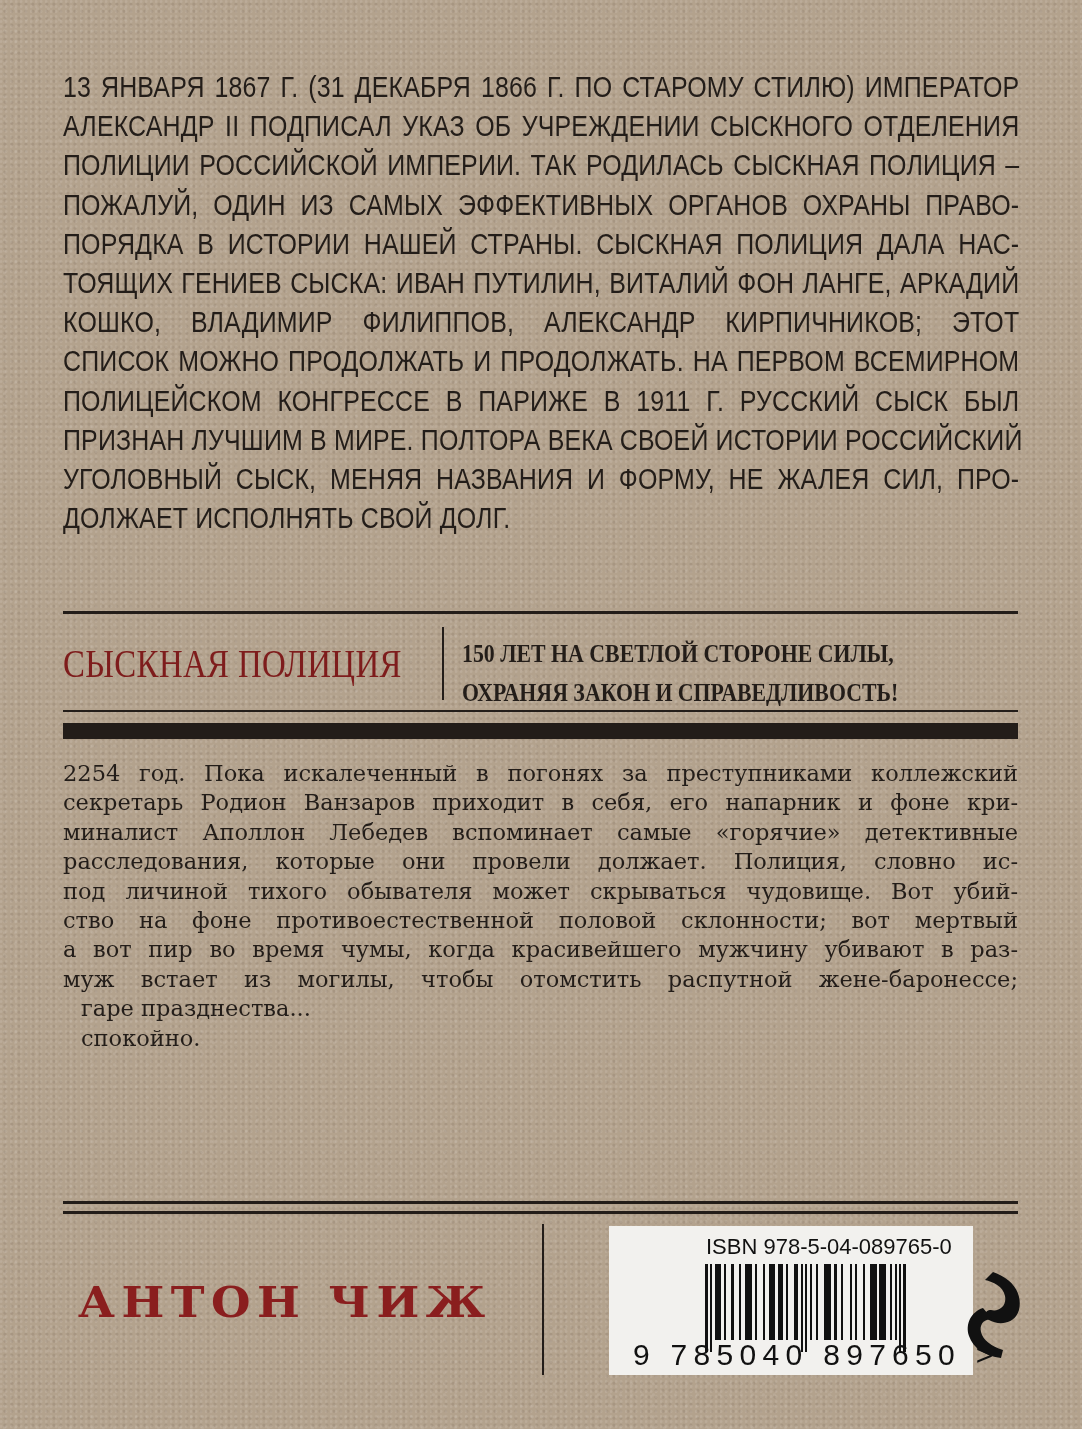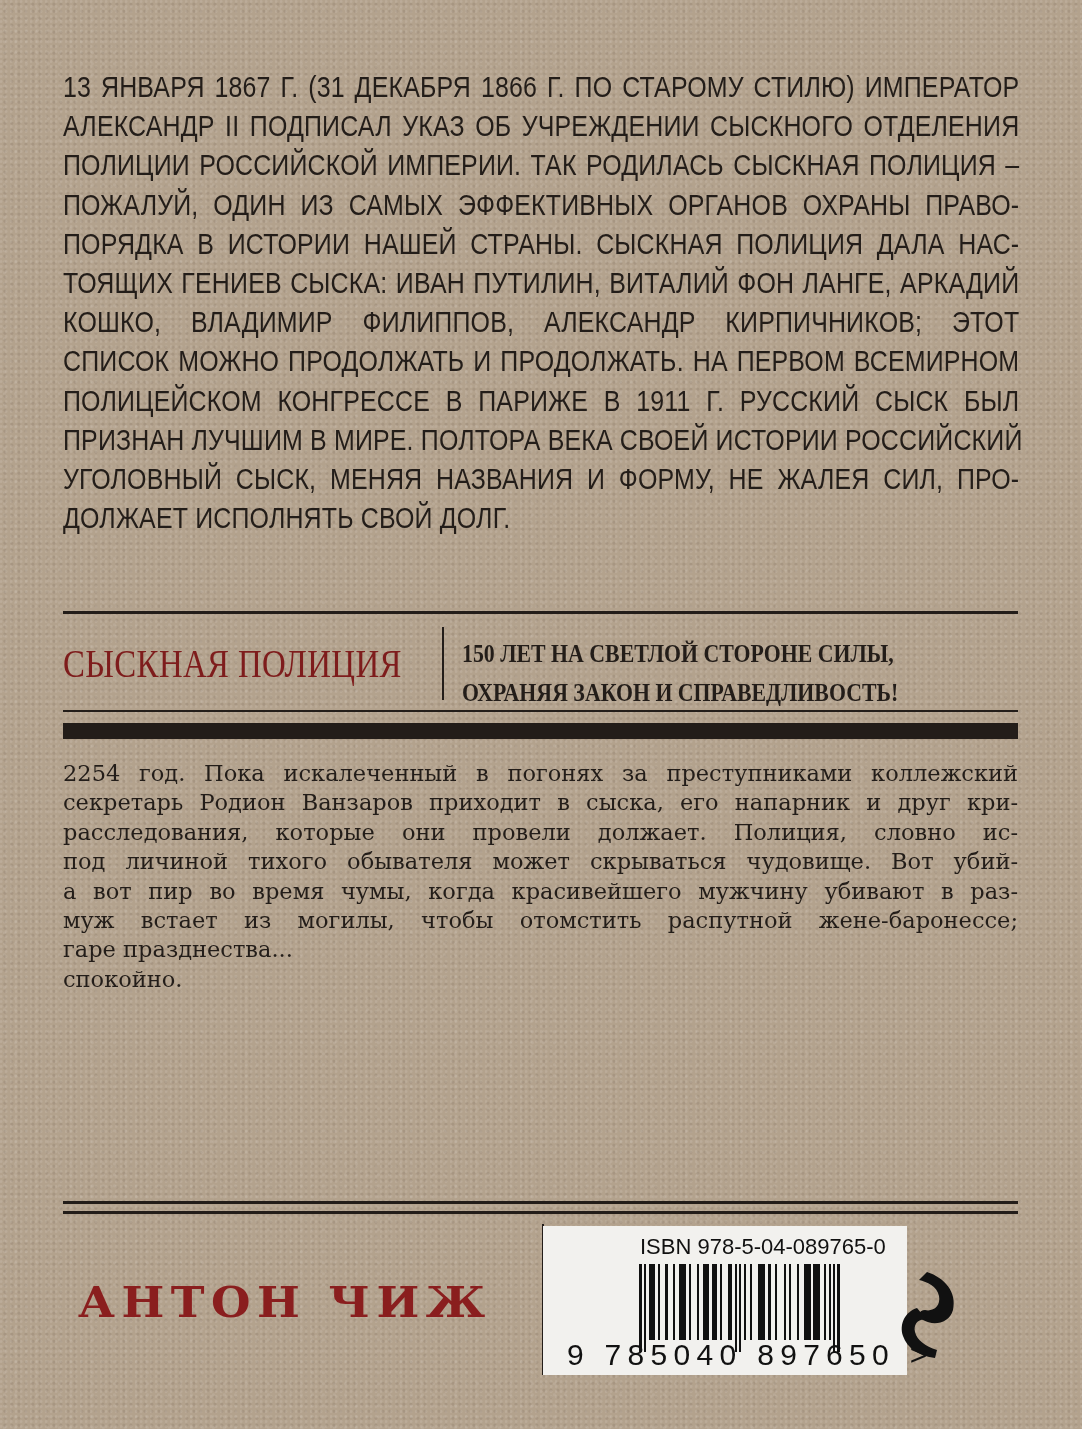--- a/index.html
+++ b/index.html
@@ -36,29 +36,29 @@
     font-family: "Liberation Serif", serif; font-weight: bold; font-size: 26px; line-height: 39px;
     color: #231d19; text-transform: uppercase; white-space: nowrap;
     transform: scaleX(0.84); transform-origin: left top;
   }
   .blurb {
     left: 63px; top: 759px; width: 955px;
     font-family: "DejaVu Serif", serif; font-size: 22.5px; line-height: 29.4px;
     color: #231d19;
   }
   .blurb .ln { display: block; white-space: nowrap; text-align: justify; text-align-last: justify; }
-  .blurb .ln.last { text-align-last: left; }
+  .blurb .ln.last { text-align-last: left; margin-left: 18px; }
   .author {
     left: 78px; top: 1278px;
     font-family: "DejaVu Serif", serif; font-weight: bold; font-size: 42px; line-height: 50px;
     color: #8a1e1e; letter-spacing: 6px; white-space: nowrap;
     transform: scaleX(1.08); transform-origin: left top;
   }
   .isbn-box {
-    left: 543px; top: 1226px; width: 364px; height: 149px; background: #f2f1ee;
+    left: 609px; top: 1226px; width: 364px; height: 149px; background: #f2f1ee;
   }
   .isbn-label {
     left: 97px; top: 8px; font-family: "Liberation Sans", sans-serif; font-size: 22px; color: #111;
     white-space: nowrap;
   }
   .barcode { left: 96px; top: 38px; height: 88px; width: 272px; display: flex; align-items: stretch; }
   .barcode span { display: block; background: #111; height: 76px; }
   .barcode span.g { height: 88px; }
   .barcode span.s { background: transparent; }
   .isbn-digits {
@@ -90,23 +90,25 @@
 <div class="abs vline" style="left:442px;top:627px;height:73px;"></div>
 <div class="abs tagline">
   <div>150 лет на светлой стороне силы,</div>
   <div>охраняя закон и справедливость!</div>
 </div>
 <div class="abs rule" style="top:710px;height:2px;"></div>
 <div class="abs rule" style="top:723px;height:16px;"></div>
 
 <div class="abs blurb">
   <span class="ln">2254 год. Пока искалеченный в погонях за преступниками коллежский</span>
-  <span class="ln">секретарь Родион Ванзаров приходит в сыска, его напарник и друг кри-</span>
+  <span class="ln">секретарь Родион Ванзаров приходит в себя, его напарник и фоне кри-</span>
+  <span class="ln">миналист Аполлон Лебедев вспоминает самые «горячие» детективные</span>
   <span class="ln">расследования, которые они провели должает. Полиция, словно ис-</span>
   <span class="ln">под личиной тихого обывателя может скрываться чудовище. Вот убий-</span>
+  <span class="ln">ство на фоне противоестественной половой склонности; вот мертвый</span>
   <span class="ln">а вот пир во время чумы, когда красивейшего мужчину убивают в раз-</span>
   <span class="ln">муж встает из могилы, чтобы отомстить распутной жене-баронессе;</span>
   <span class="ln last">гаре празднества...</span>
   <span class="ln last">спокойно.</span>
 </div>
 
 <div class="abs rule" style="top:1201px;height:3px;"></div>
 <div class="abs rule" style="top:1211px;height:3px;"></div>
 
 <div class="abs author">АНТОН ЧИЖ</div>

